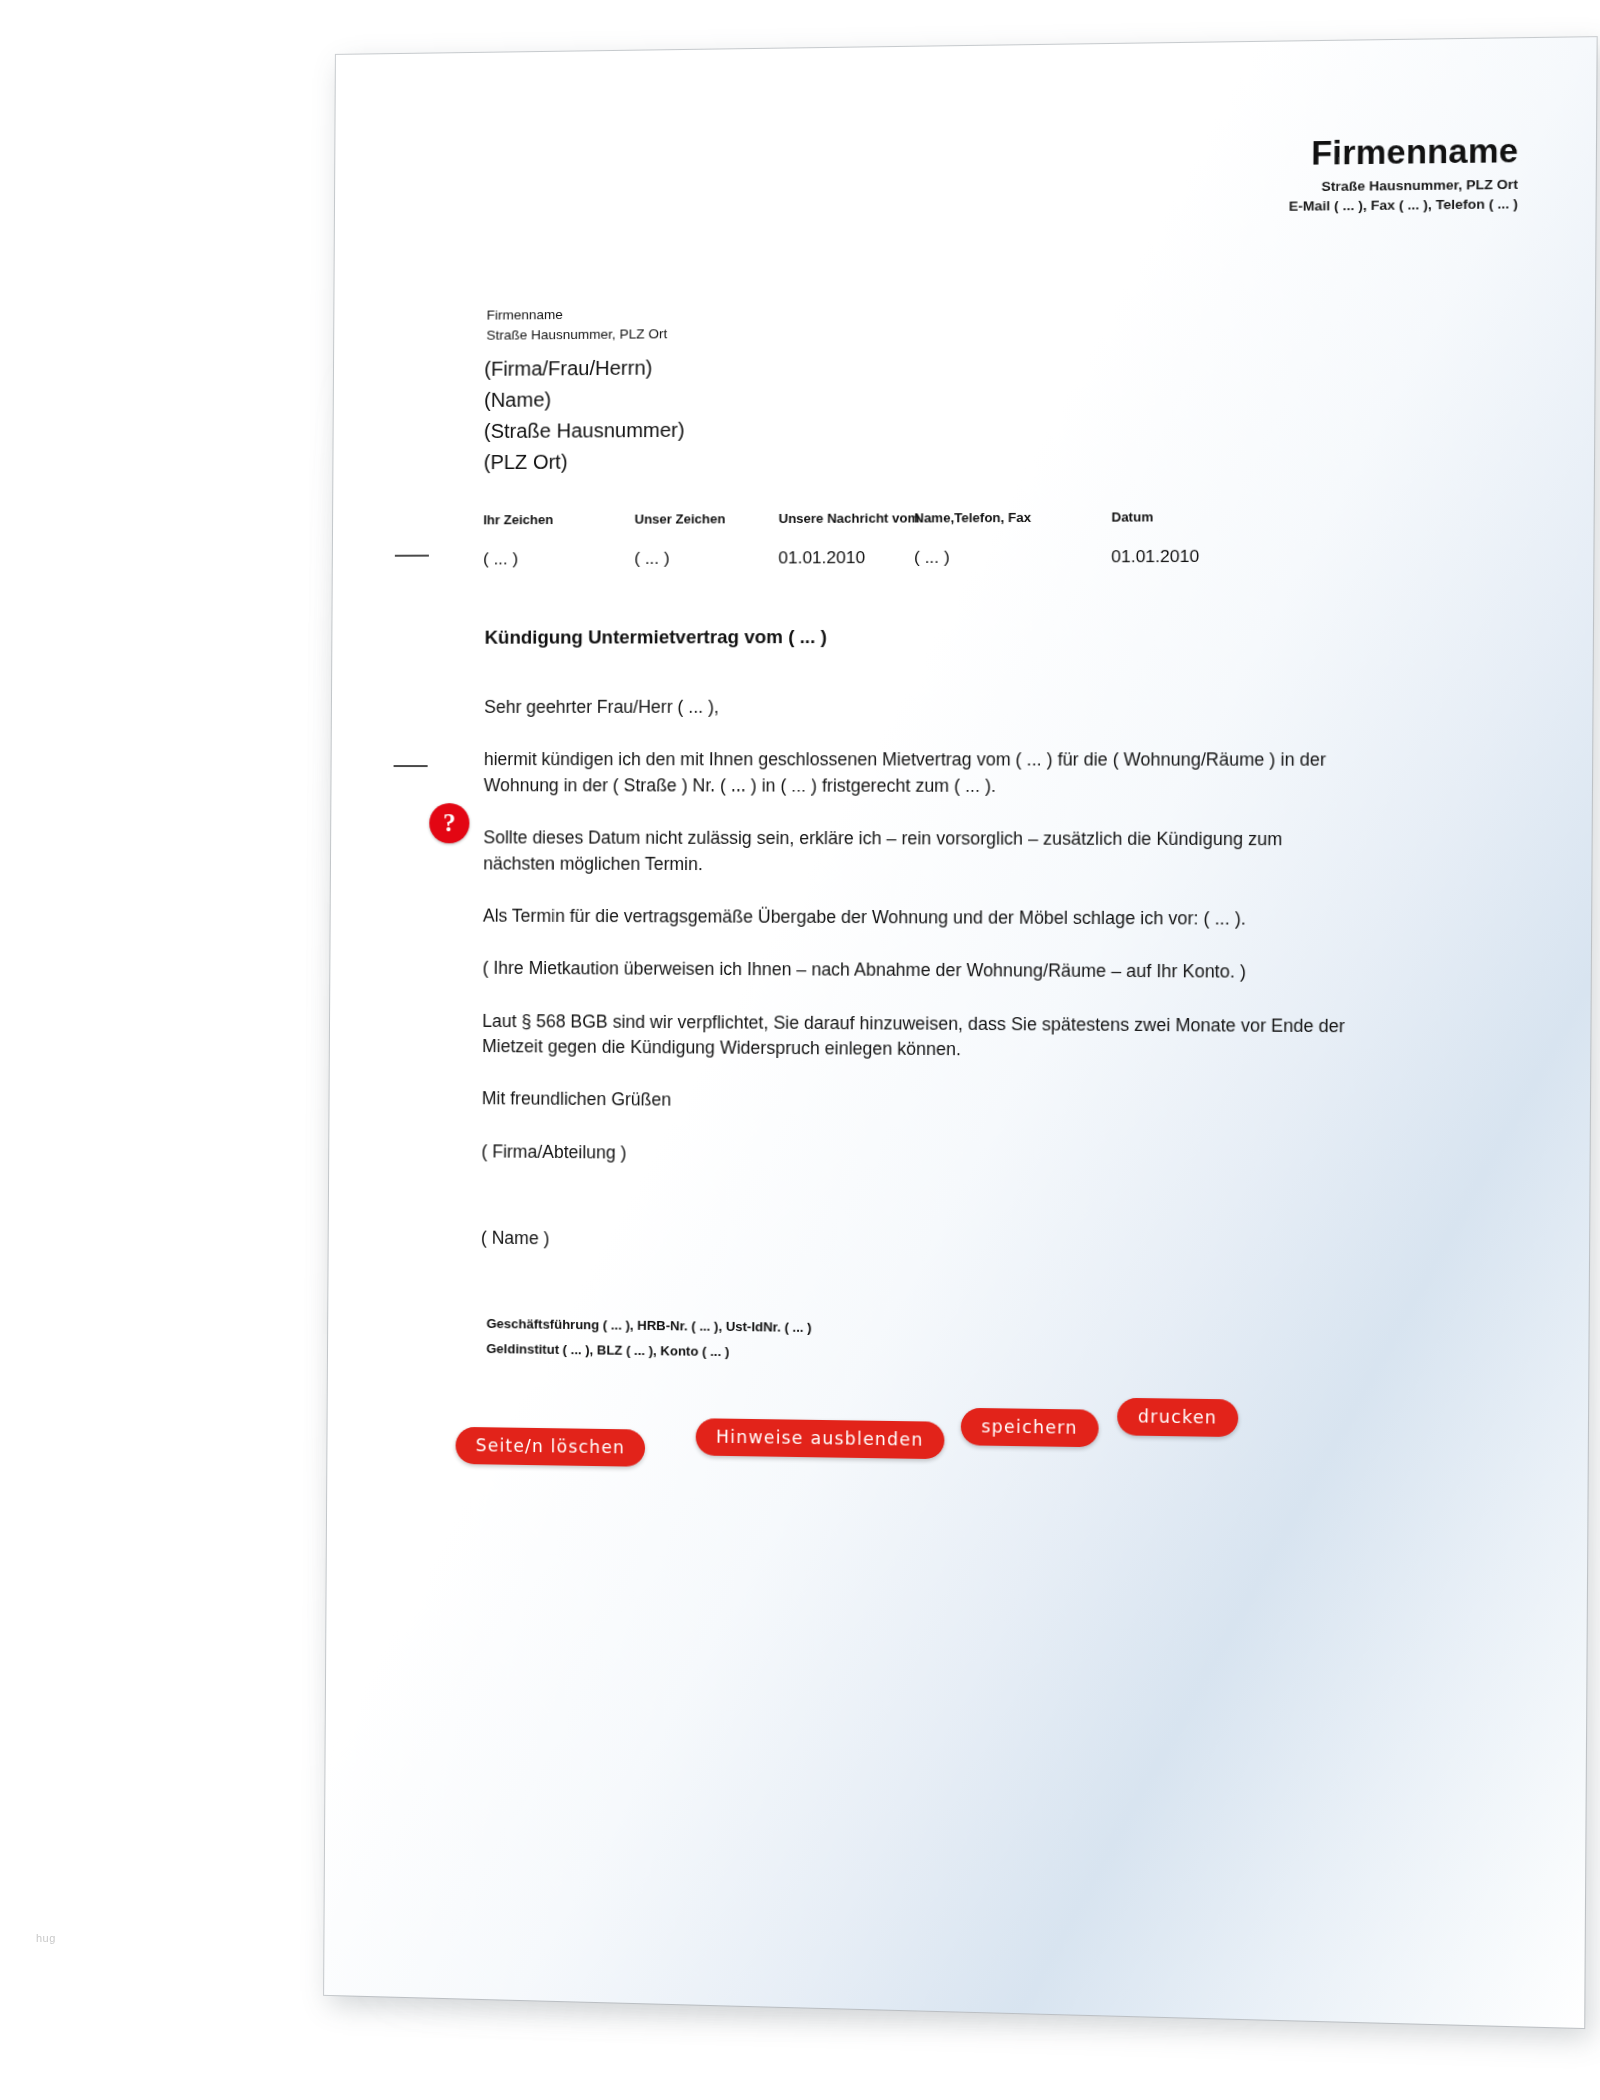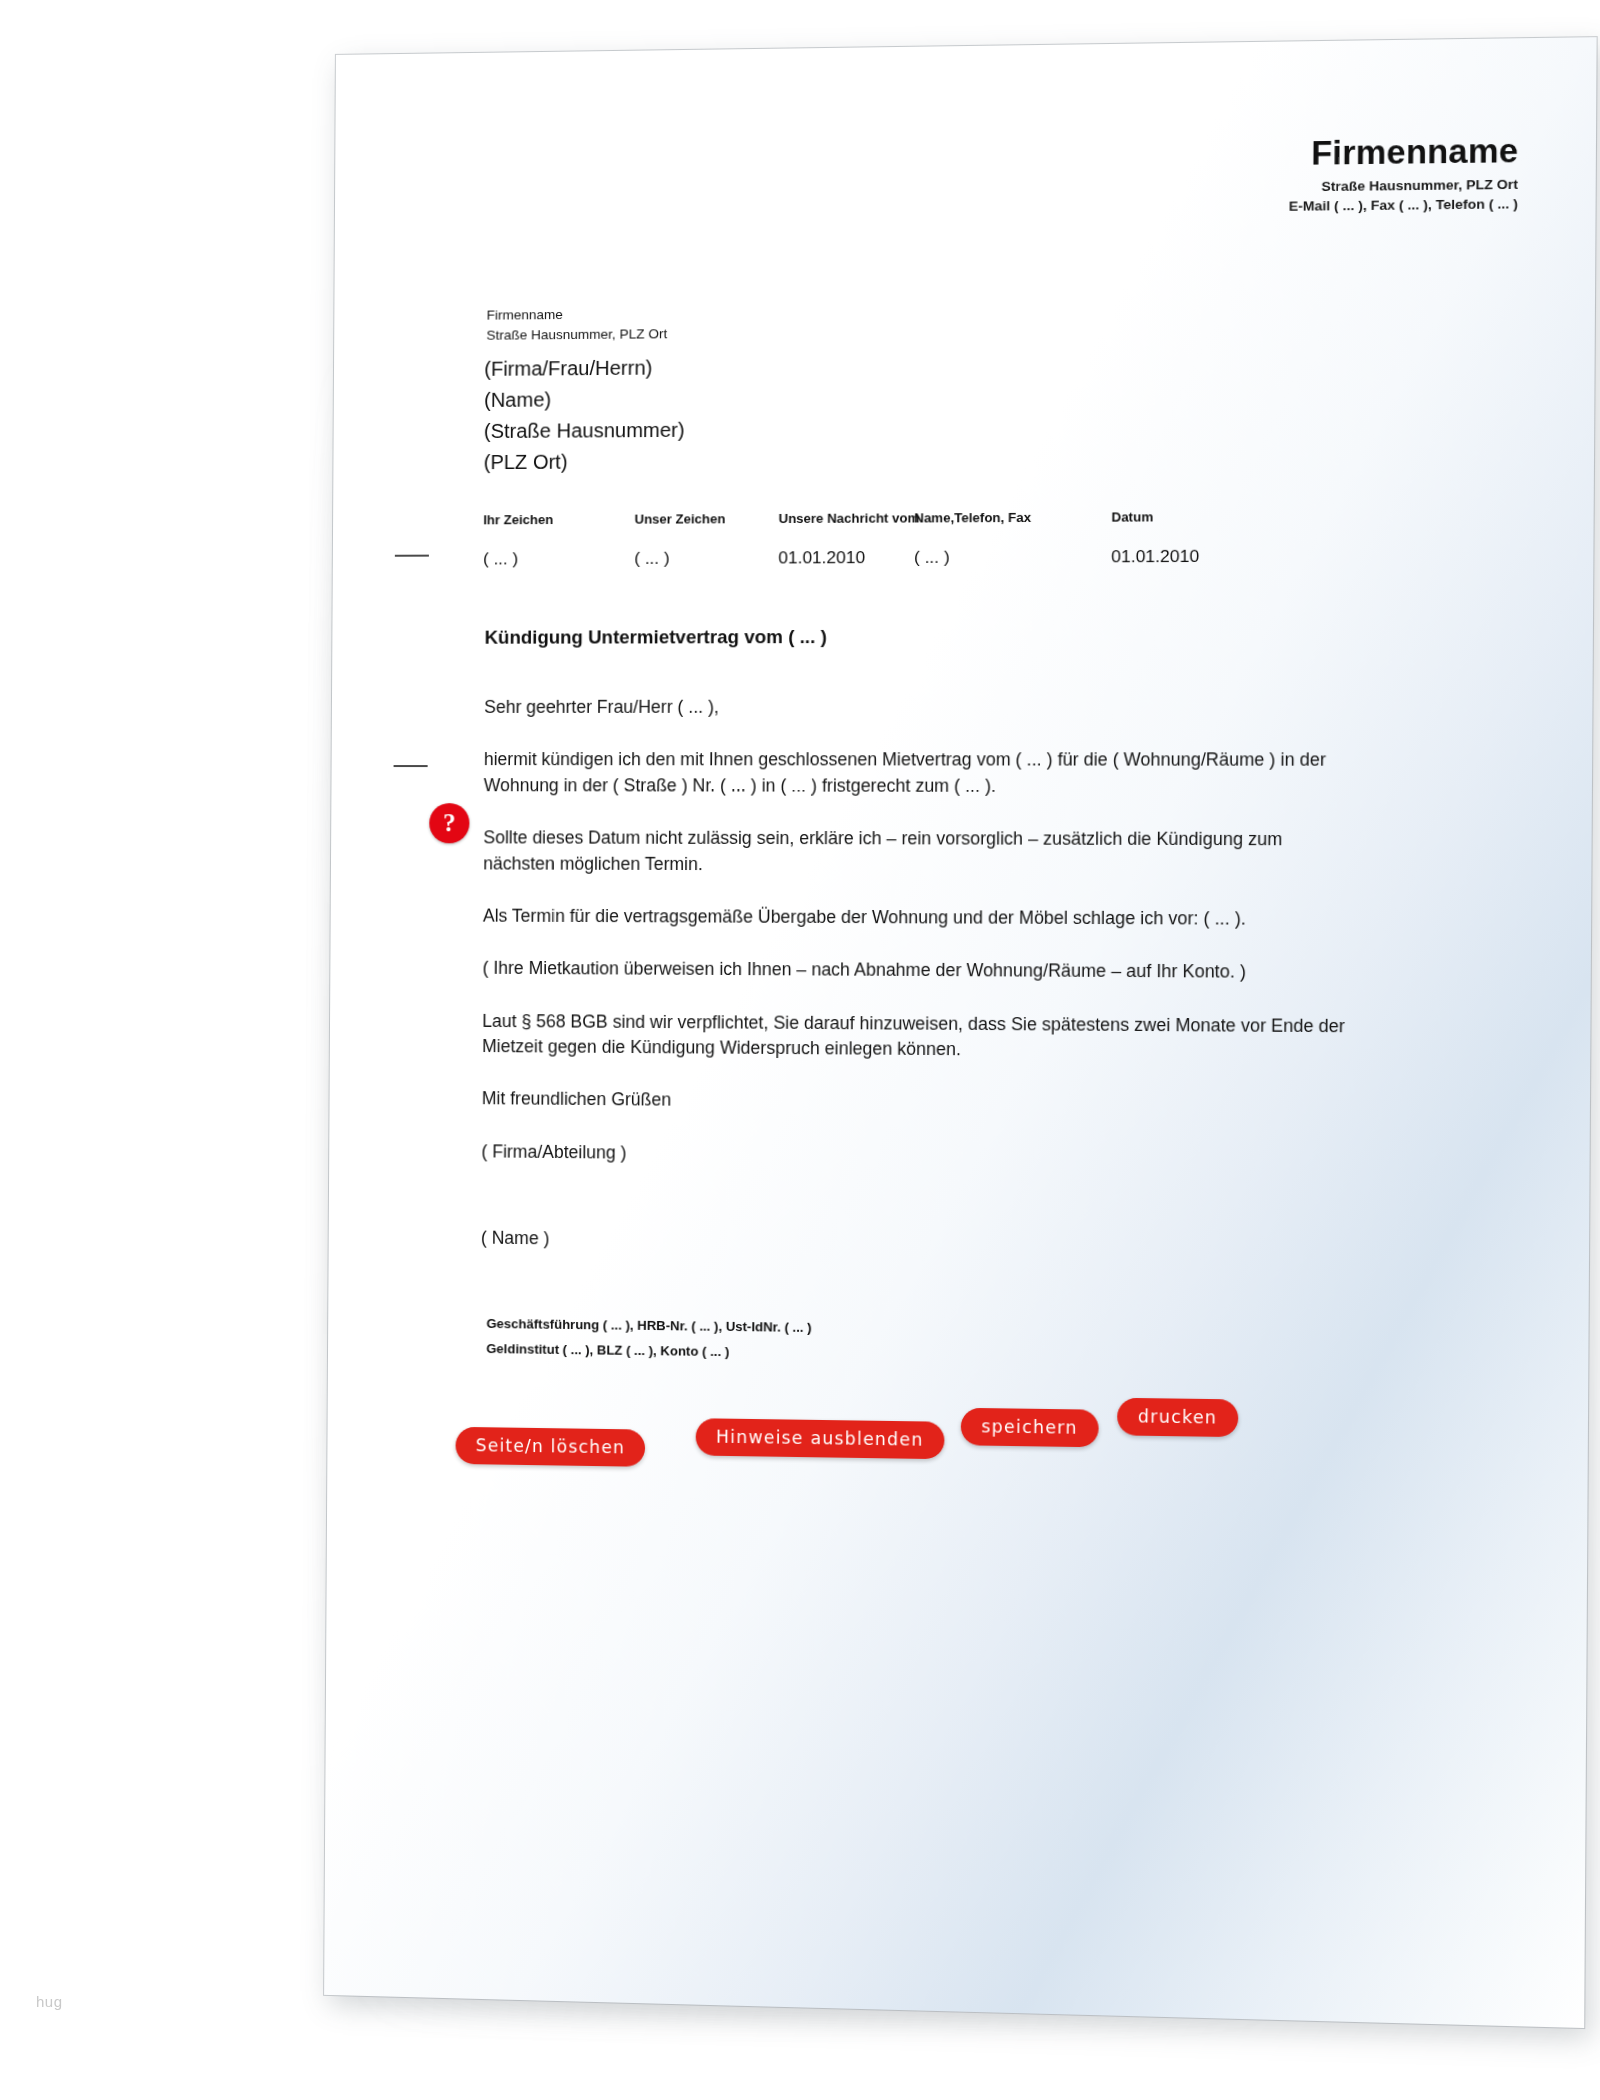--- a/index.html
+++ b/index.html
@@ -223,22 +223,22 @@
   }
   .btn-delete  { left: 10px;  top: 52px; }
   .btn-hide    { left: 248px; top: 40px; }
   .btn-save    { left: 508px; top: 26px; }
   .btn-print   { left: 660px; top: 14px; }
 
   
   .watermark {
     position: absolute;
     left: 36px;
-    top: 1993px;
-    font-size: 15px;
+    top: 1932px;
+    font-size: 11px;
     color: #c9c9c9;
     letter-spacing: 0.5px;
   }
 </style>
 </head>
 <body>
 
 <div id="stage">
 
   <div class="page-shadow"></div>

